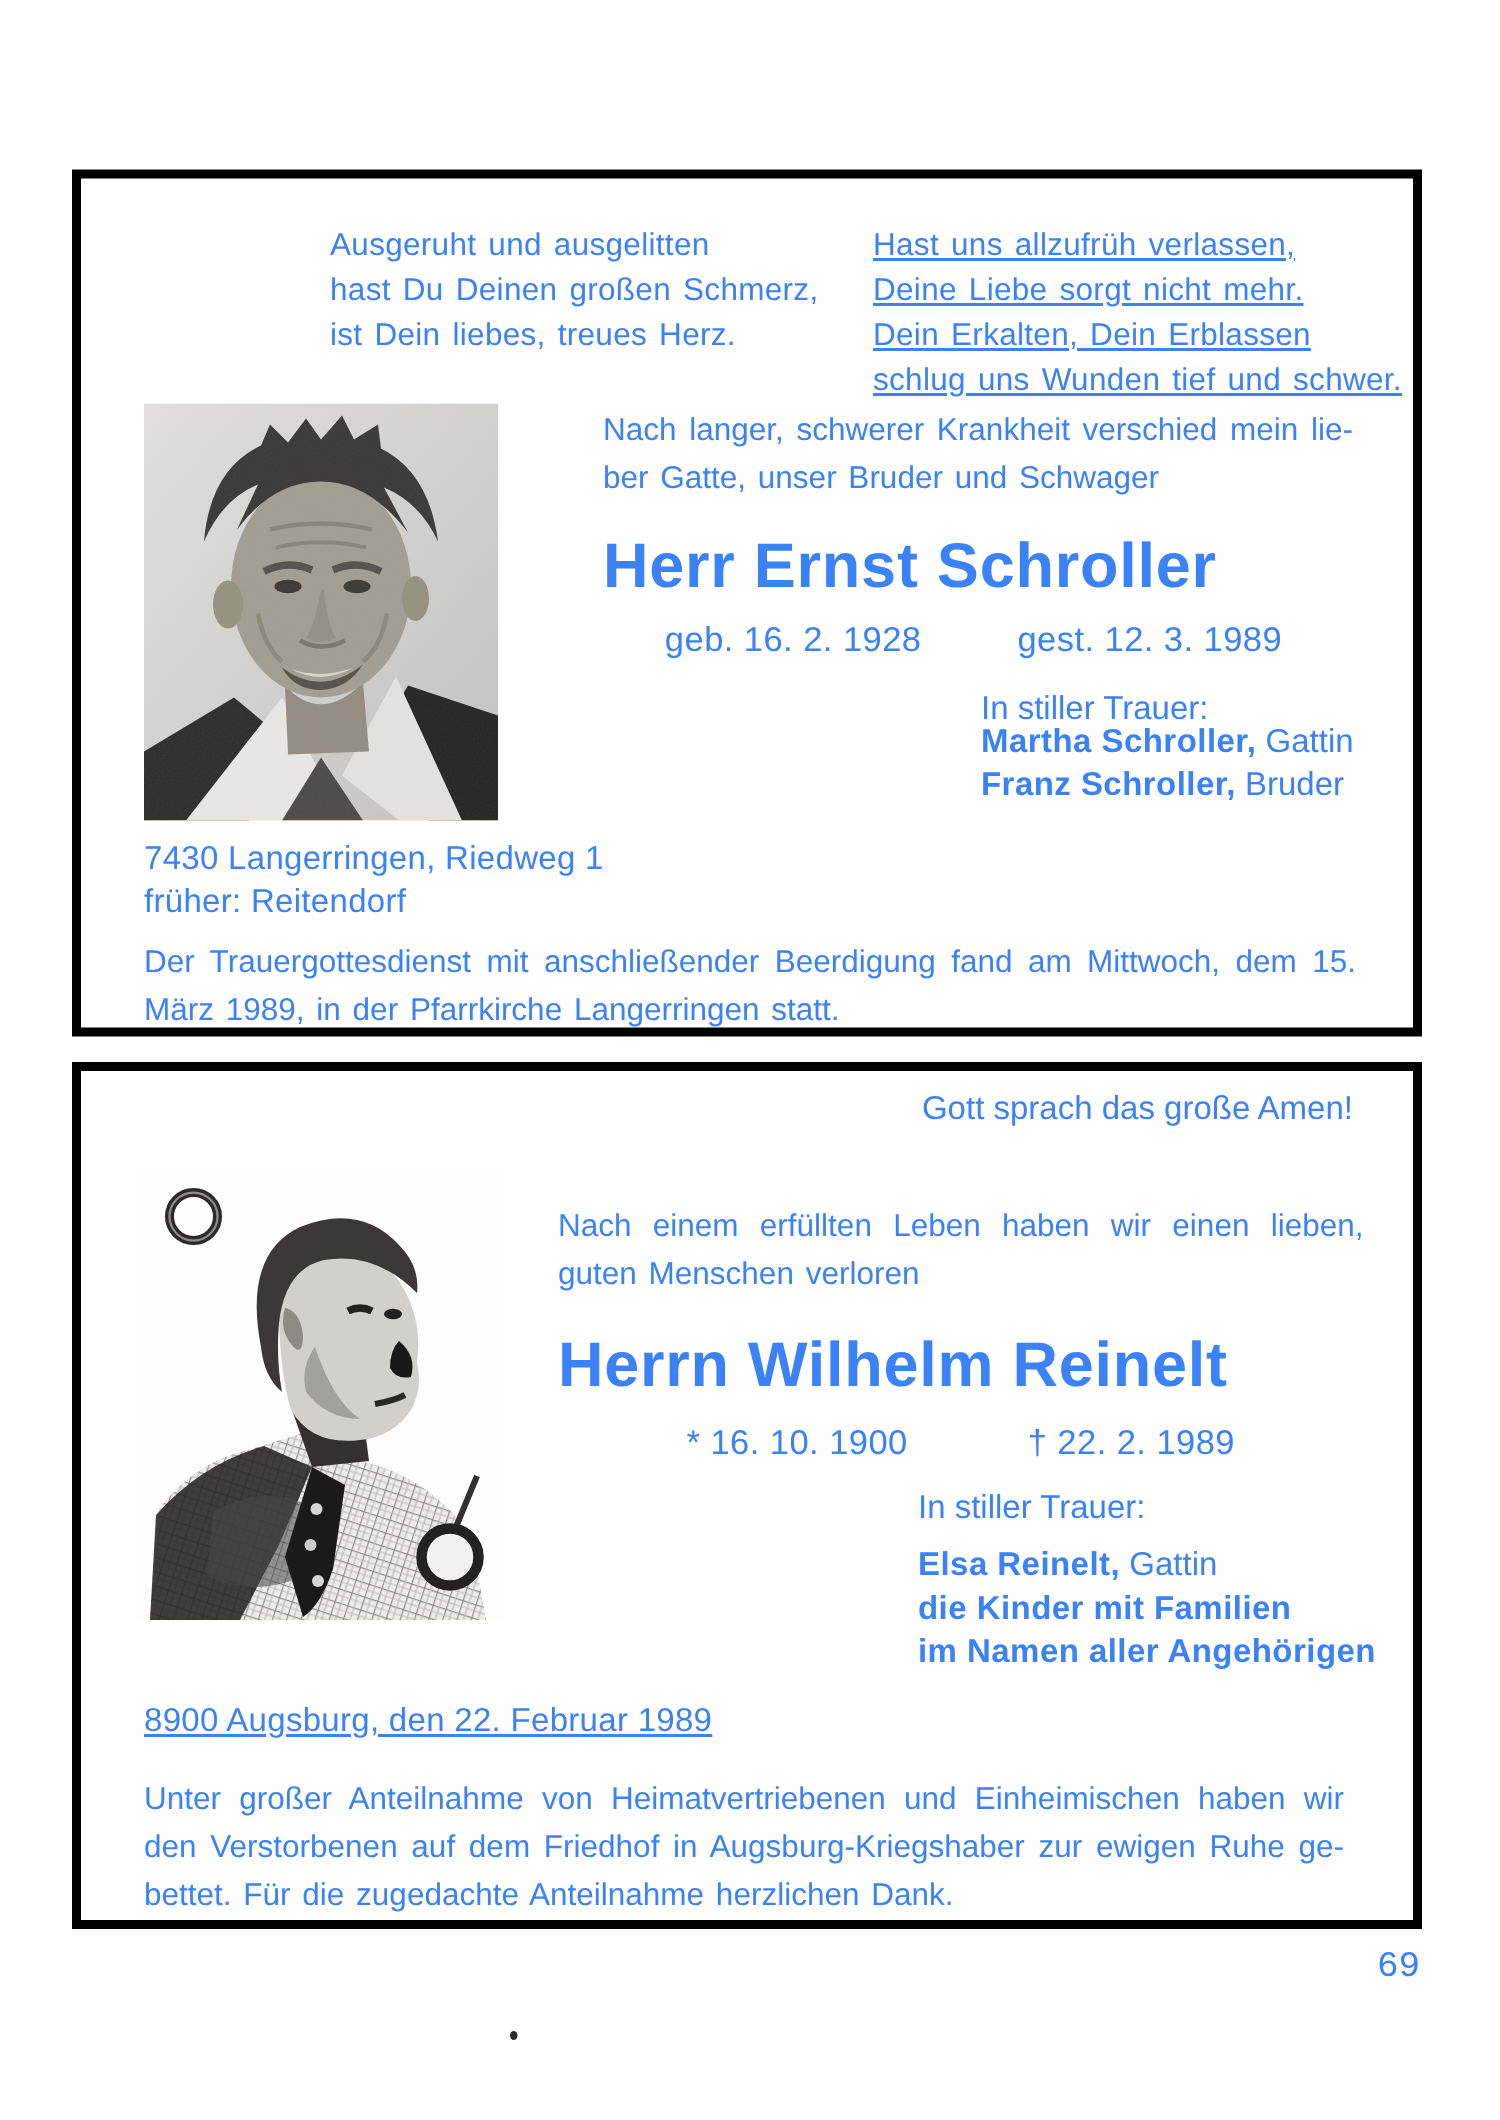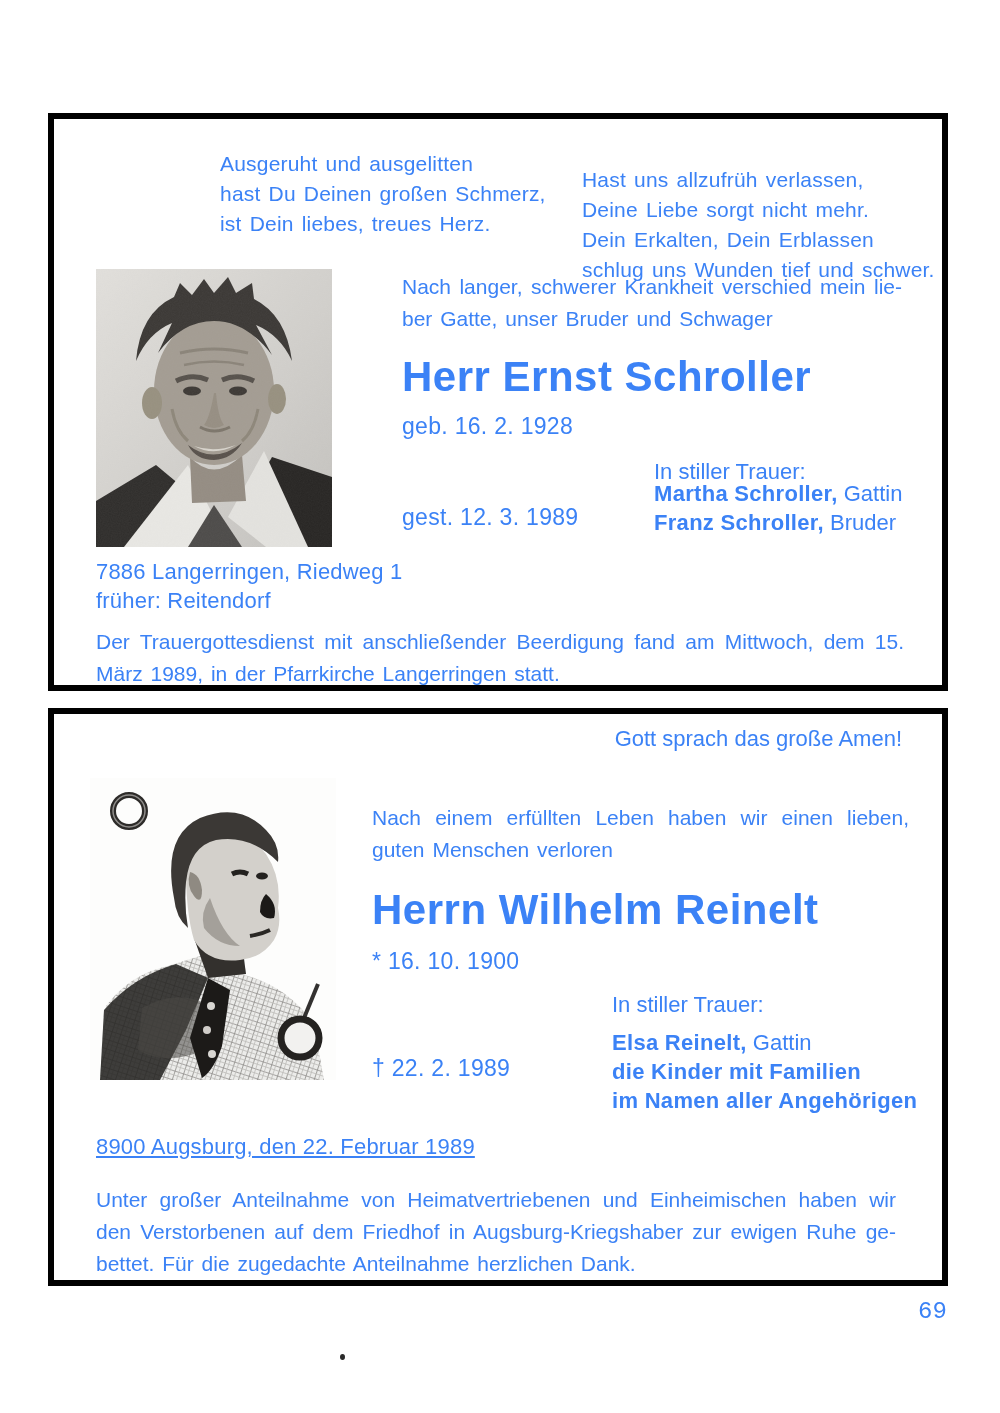--- a/index.html
+++ b/index.html
@@ -11,30 +11,30 @@
     position:absolute;left:48px;width:900px;height:578px;
     border:6px solid #000;background:#fff;box-sizing:border-box;
   }
   #card1{top:113px;}
   #card2{top:708px;}
   .abs{position:absolute;}
   .poem{font-size:21px;line-height:30px;letter-spacing:.2px;word-spacing:2px;}
   .body-text{font-size:21px;line-height:32px;word-spacing:2px;}
   .just{text-align:justify;}
   .deceased-name{font-size:42px;font-weight:bold;letter-spacing:.5px;white-space:nowrap;}
-  .dates-row{display:flex;justify-content:center;font-size:23px;letter-spacing:.3px;flex-direction:column;}
+  .dates-row{display:flex;justify-content:center;font-size:23px;letter-spacing:.3px;}
   #card1 .dates-row{gap:64px;}
   #card2 .dates-row{gap:80px;}
   .trauer{font-size:22px;}
   .mourners{font-size:22px;line-height:29px;}
   .mourners b{letter-spacing:.3px;}
   .addr{font-size:22px;letter-spacing:.2px;}
   
   #card1 .poem-left{left:166px;top:30px;}
-  #card1 .poem-right{left:528px;top:46px;}
+  #card1 .poem-right{left:528px;top:30px;text-decoration:underline;}
   #photo1{left:42px;top:150px;width:236px;height:278px;}
   #card1 .intro{left:348px;top:152px;width:500px;}
   #card1 .name{left:348px;top:234px;width:494px;}
   #card1 .dates-row{left:348px;top:294px;width:494px;}
   #card1 .trauer{left:600px;top:340px;}
   #card1 .mourners{left:600px;top:360px;}
   #card1 .addr1{left:42px;top:440px;}
   #card1 .addr2{left:42px;top:469px;}
   #card1 .closing{left:42px;top:507px;width:808px;}
   
@@ -134,21 +134,21 @@
       <span>gest. 12. 3. 1989</span>
     </div>
 
     <div class="abs trauer">In stiller Trauer:</div>
 
     <div class="abs mourners">
       <div><b>Martha Schroller,</b><span> Gattin</span></div>
       <div><b>Franz Schroller,</b><span> Bruder</span></div>
     </div>
 
-    <div class="abs addr addr1">7886 Langerringen, Riedweg 1</div>
+    <div class="abs addr addr1">7430 Langerringen, Riedweg 1</div>
     <div class="abs addr addr2">früher: Reitendorf</div>
 
     <div class="abs body-text just closing">Der Trauergottesdienst mit anschließender Beerdigung fand am Mittwoch, dem 15. März 1989, in der Pfarrkirche Langerringen statt.</div>
   </div>
 
   <div class="notice-card" id="card2">
 
     <div class="abs motto">Gott sprach das große Amen!</div>
 
     <div class="abs" id="photo2">

